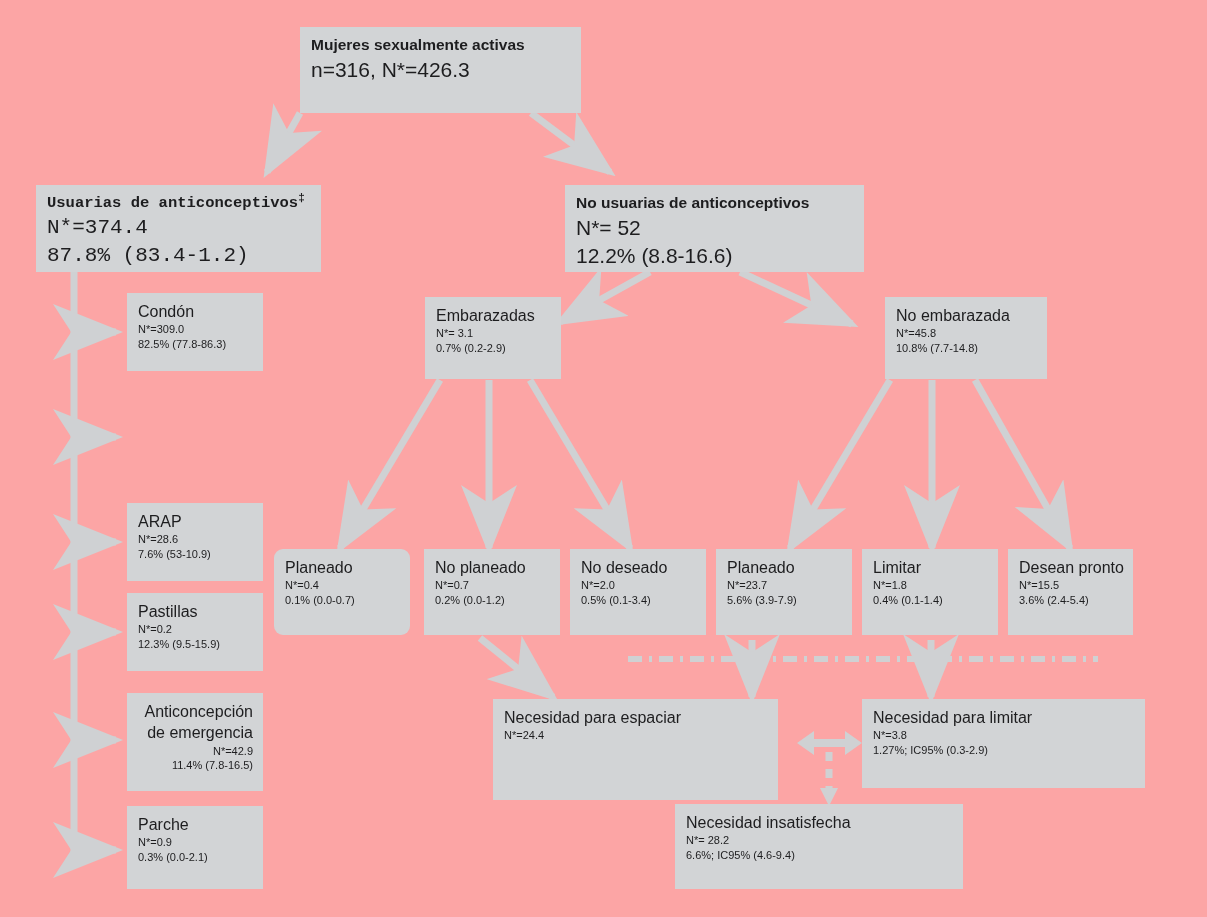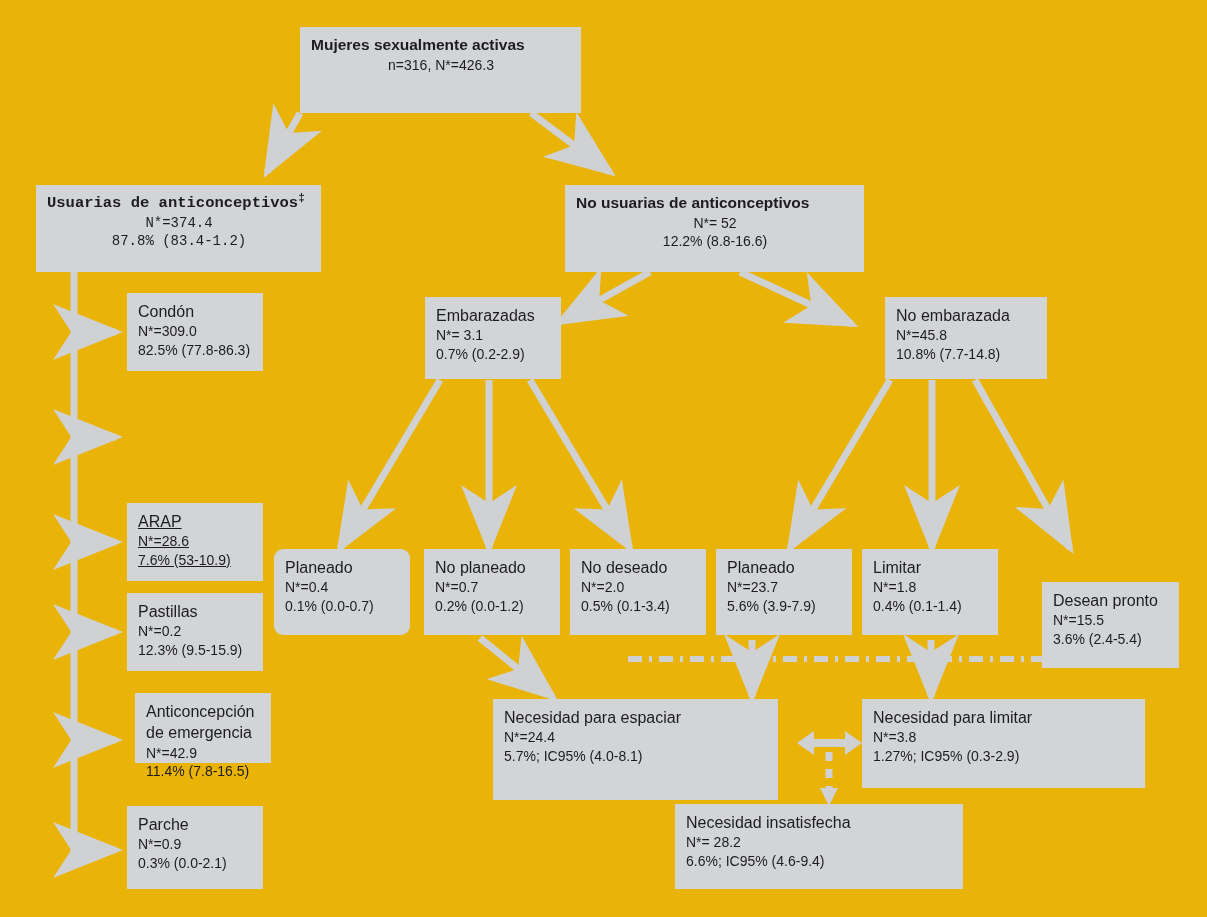--- a/index.html
+++ b/index.html
@@ -4,21 +4,21 @@
 <style>
   html, body {
     margin: 0;
     padding: 0;
     background: #ffffff;
   }
   #canvas {
     position: relative;
     width: 1207px;
     height: 917px;
-    background: #eab308;
+    background: #fca5a5;
     font-family: "Liberation Sans", sans-serif;
     overflow: hidden;
   }
   #arrow-layer {
     position: absolute;
     left: 0;
     top: 0;
     width: 1207px;
     height: 917px;
     pointer-events: none;
@@ -32,32 +32,31 @@
     line-height: 1.33;
     z-index: 2;
   }
   .node .ttl {
     display: block;
     font-size: 16px;
     white-space: nowrap;
   }
   .node .ln {
     display: block;
-    font-size: 14px;
+    font-size: 11px;
     white-space: nowrap;
   }
   .node.root .ttl,
   .node.lvl2 .ttl {
     font-weight: bold;
     font-size: 15.5px;
   }
   .node.root .ln,
   .node.lvl2 .ln {
-    font-size: 14px;
-    text-align: center;
+    font-size: 21px;
   }
   sup.dag {
     font-size: 11px;
     vertical-align: super;
     line-height: 0;
   }
 </style>
 </head>
 <body>
 
@@ -130,33 +129,33 @@
     <span class="ln">12.2%  (8.8-16.6)</span>
   </div>
 
   <div class="node" style="left:127px; top:293px; width:136px; height:78px;">
     <span class="ttl">Condón</span>
     <span class="ln">N*=309.0</span>
     <span class="ln">82.5% (77.8-86.3)</span>
   </div>
 
 
-  <div class="node" style="left:127px; top:503px; width:136px; height:78px;text-decoration:underline;">
+  <div class="node" style="left:127px; top:503px; width:136px; height:78px;">
     <span class="ttl">ARAP</span>
     <span class="ln">N*=28.6</span>
     <span class="ln">7.6% (53-10.9)</span>
   </div>
 
   <div class="node" style="left:127px; top:593px; width:136px; height:78px;">
     <span class="ttl">Pastillas</span>
     <span class="ln">N*=0.2</span>
     <span class="ln">12.3% (9.5-15.9)</span>
   </div>
 
-  <div class="node" style="left:135px; top:693px; width:136px; height:70px;">
+  <div class="node" style="left:127px; top:693px; width:136px; height:98px;text-align:right;">
     <span class="ttl">Anticoncepción</span>
     <span class="ttl">de emergencia</span>
     <span class="ln">N*=42.9</span>
     <span class="ln">11.4% (7.8-16.5)</span>
   </div>
 
   <div class="node" style="left:127px; top:806px; width:136px; height:83px;">
     <span class="ttl">Parche</span>
     <span class="ln">N*=0.9</span>
     <span class="ln">0.3% (0.0-2.1)</span>
@@ -197,30 +196,29 @@
     <span class="ln">N*=23.7</span>
     <span class="ln">5.6% (3.9-7.9)</span>
   </div>
 
   <div class="node" style="left:862px; top:549px; width:136px; height:86px;">
     <span class="ttl">Limitar</span>
     <span class="ln">N*=1.8</span>
     <span class="ln">0.4% (0.1-1.4)</span>
   </div>
 
-  <div class="node" style="left:1008px; top:582px; width:137px; height:86px;margin-left:34px;">
+  <div class="node" style="left:1008px; top:549px; width:125px; height:86px;">
     <span class="ttl">Desean pronto</span>
     <span class="ln">N*=15.5</span>
     <span class="ln">3.6% (2.4-5.4)</span>
   </div>
 
   <div class="node" style="left:493px; top:699px; width:285px; height:101px;">
     <span class="ttl">Necesidad para espaciar</span>
     <span class="ln">N*=24.4</span>
-    <span class="ln">5.7%; IC95% (4.0-8.1)</span>
   </div>
 
   <div class="node" style="left:862px; top:699px; width:283px; height:89px;">
     <span class="ttl">Necesidad para limitar</span>
     <span class="ln">N*=3.8</span>
     <span class="ln">1.27%; IC95% (0.3-2.9)</span>
   </div>
 
   <div class="node" style="left:675px; top:804px; width:288px; height:85px;">
     <span class="ttl">Necesidad insatisfecha</span>

